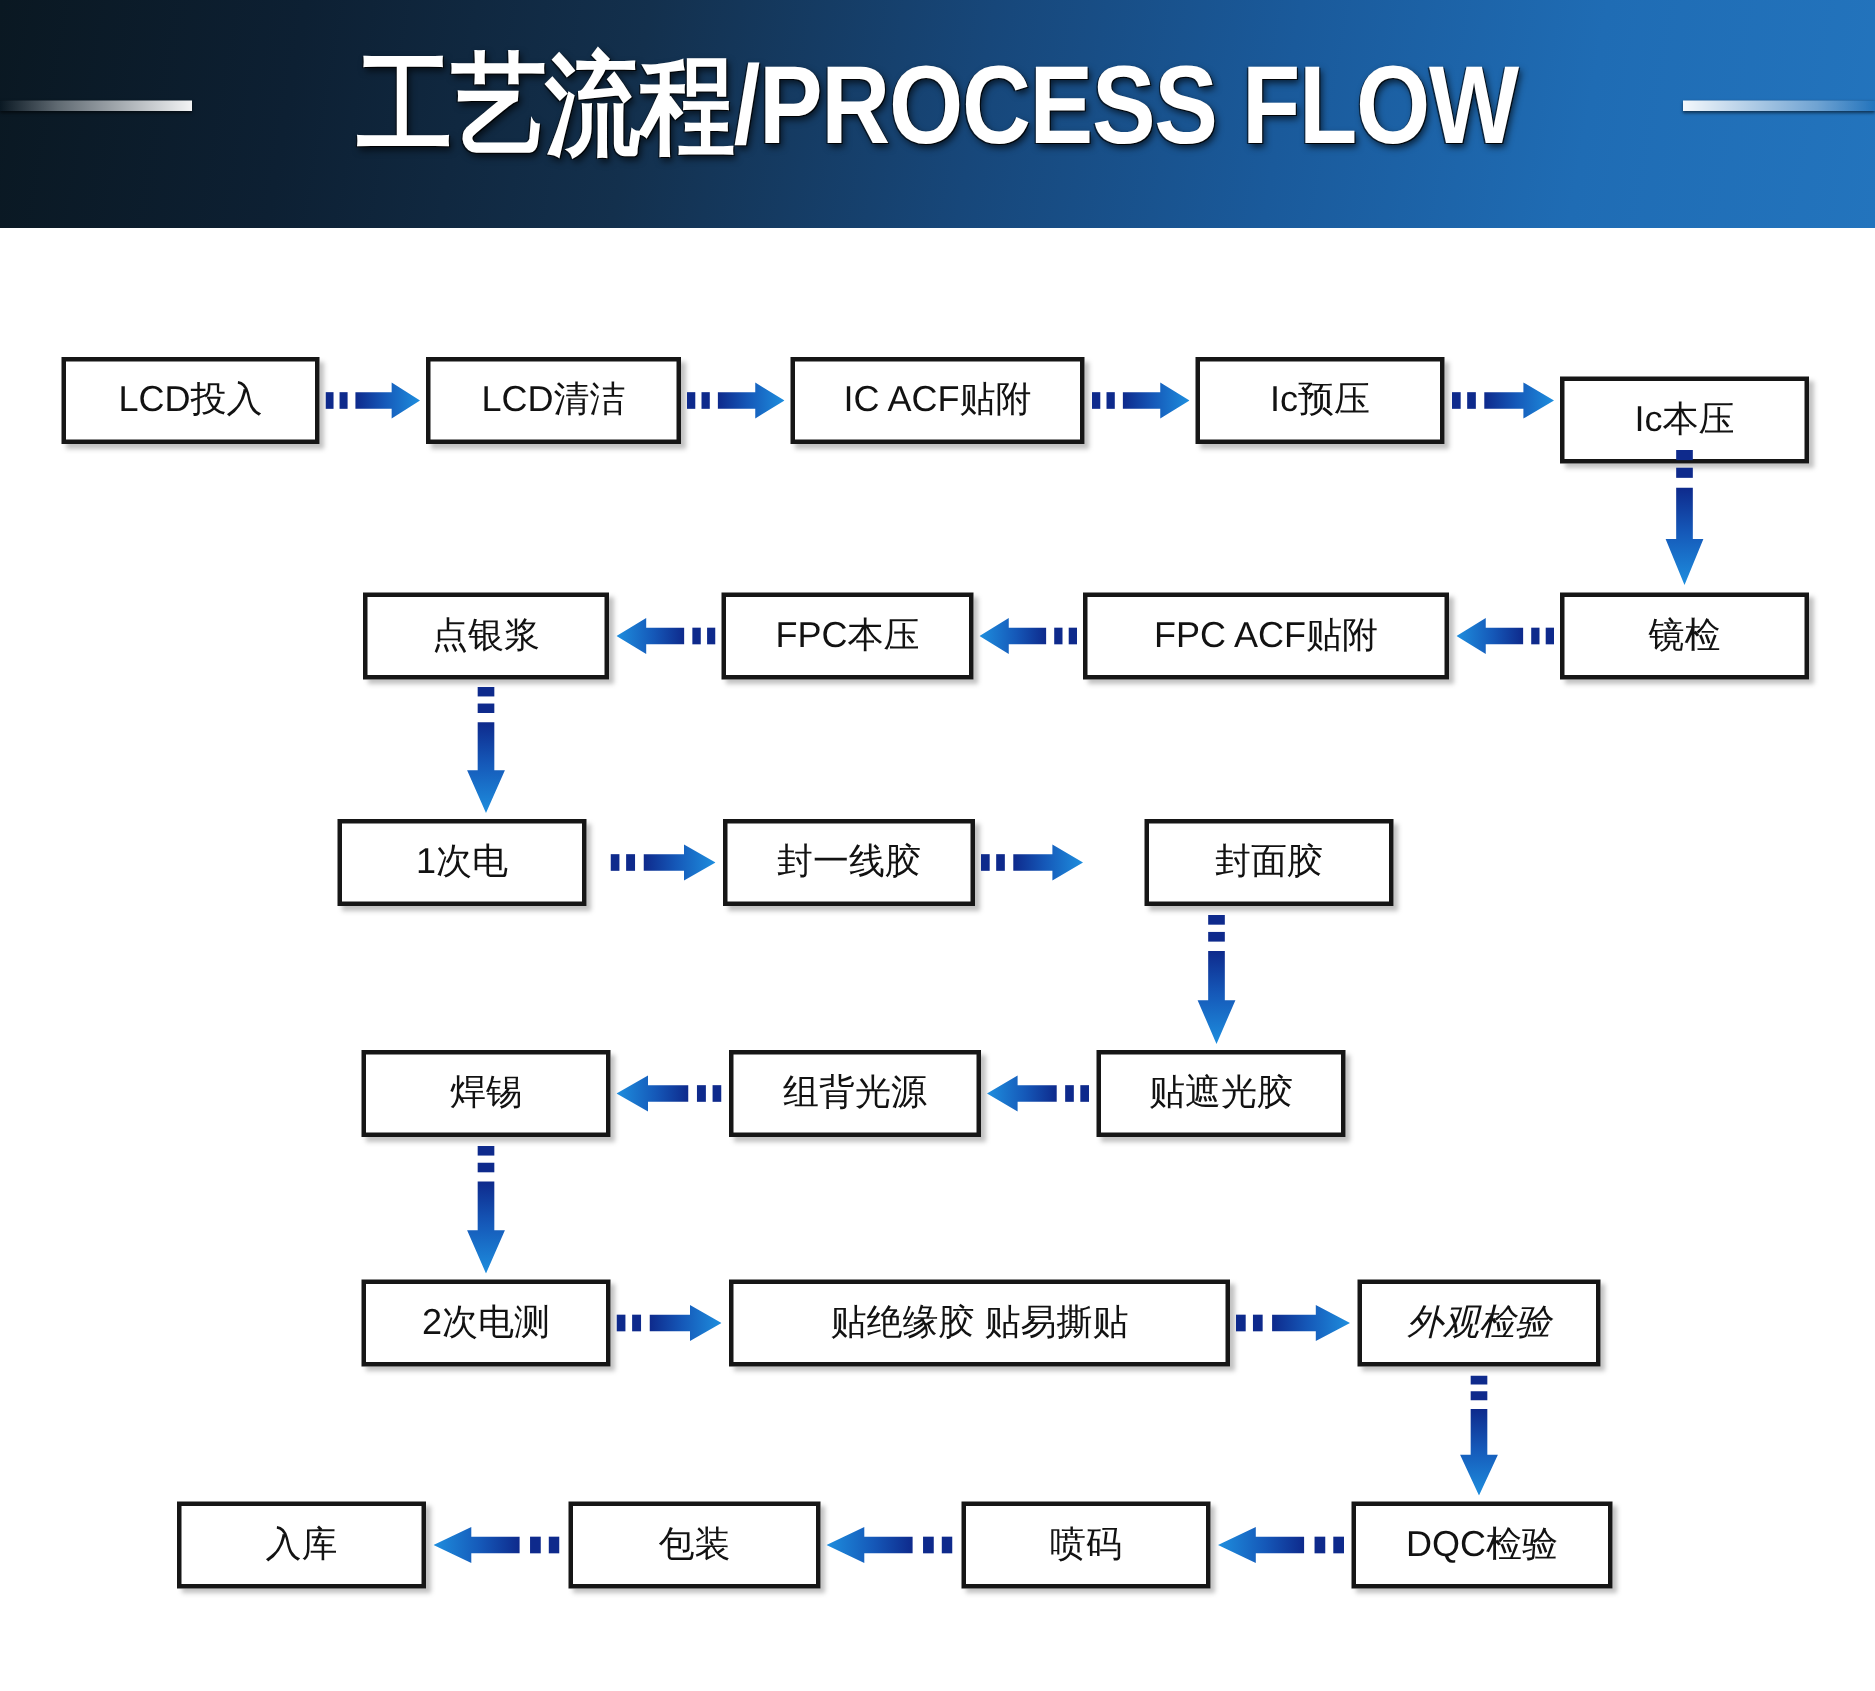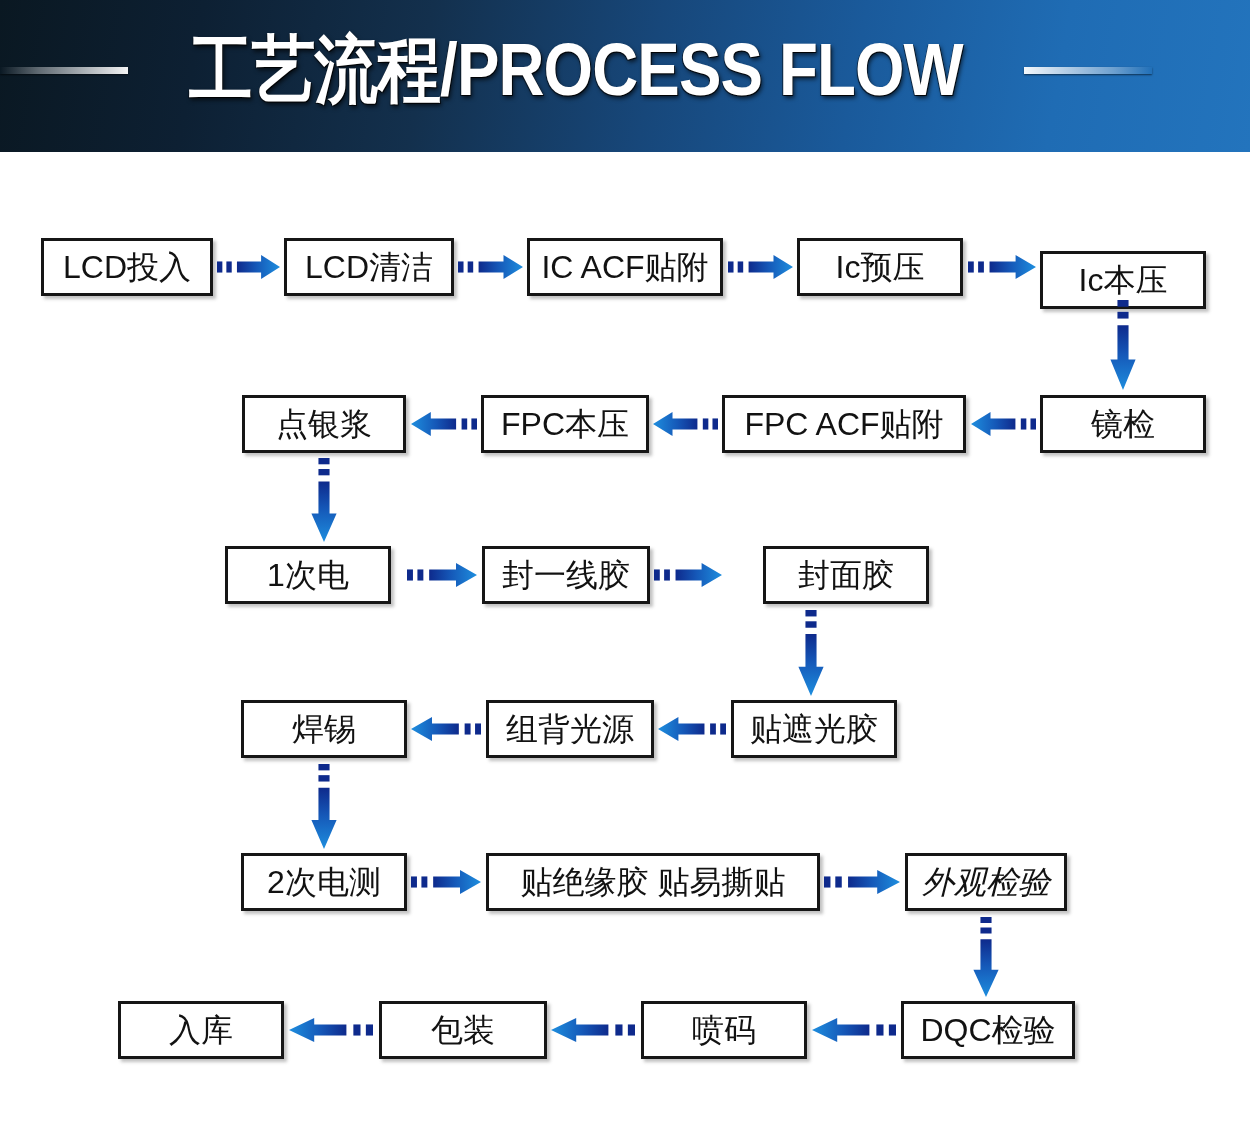--- a/index.html
+++ b/index.html
@@ -31,21 +31,21 @@
         #1f6cb4 84%,
         #2374bd 100%);
     display: flex;
     align-items: center;
     justify-content: center;
     overflow: hidden;
   }
   #header-inner {
     display: flex;
     align-items: center;
-    justify-content: flex-start;
+    justify-content: space-between;
     width: 100%;
     transform: translateY(-6px);
   }
   .deco-line {
     height: 7px;
     width: 128px;
     flex: none;
   }
   .deco-line.left {
     background: linear-gradient(to right, rgba(255,255,255,0.0) 0%, rgba(255,255,255,0.35) 30%, rgba(255,255,255,0.95) 100%);
@@ -87,21 +87,21 @@
     position: absolute;
     box-sizing: border-box;
     border: 3px solid #161616;
     background: #ffffff;
     display: flex;
     align-items: center;
     justify-content: center;
     box-shadow: 3px 3px 3px rgba(120,120,120,0.45);
   }
   .node-label {
-    font-size: 32px;
+    font-size: 24px;
     line-height: 1;
     color: #121212;
     white-space: nowrap;
     letter-spacing: 0px;
     padding: 0 6px;
   }
 
   
   .arrow {
     position: absolute;

